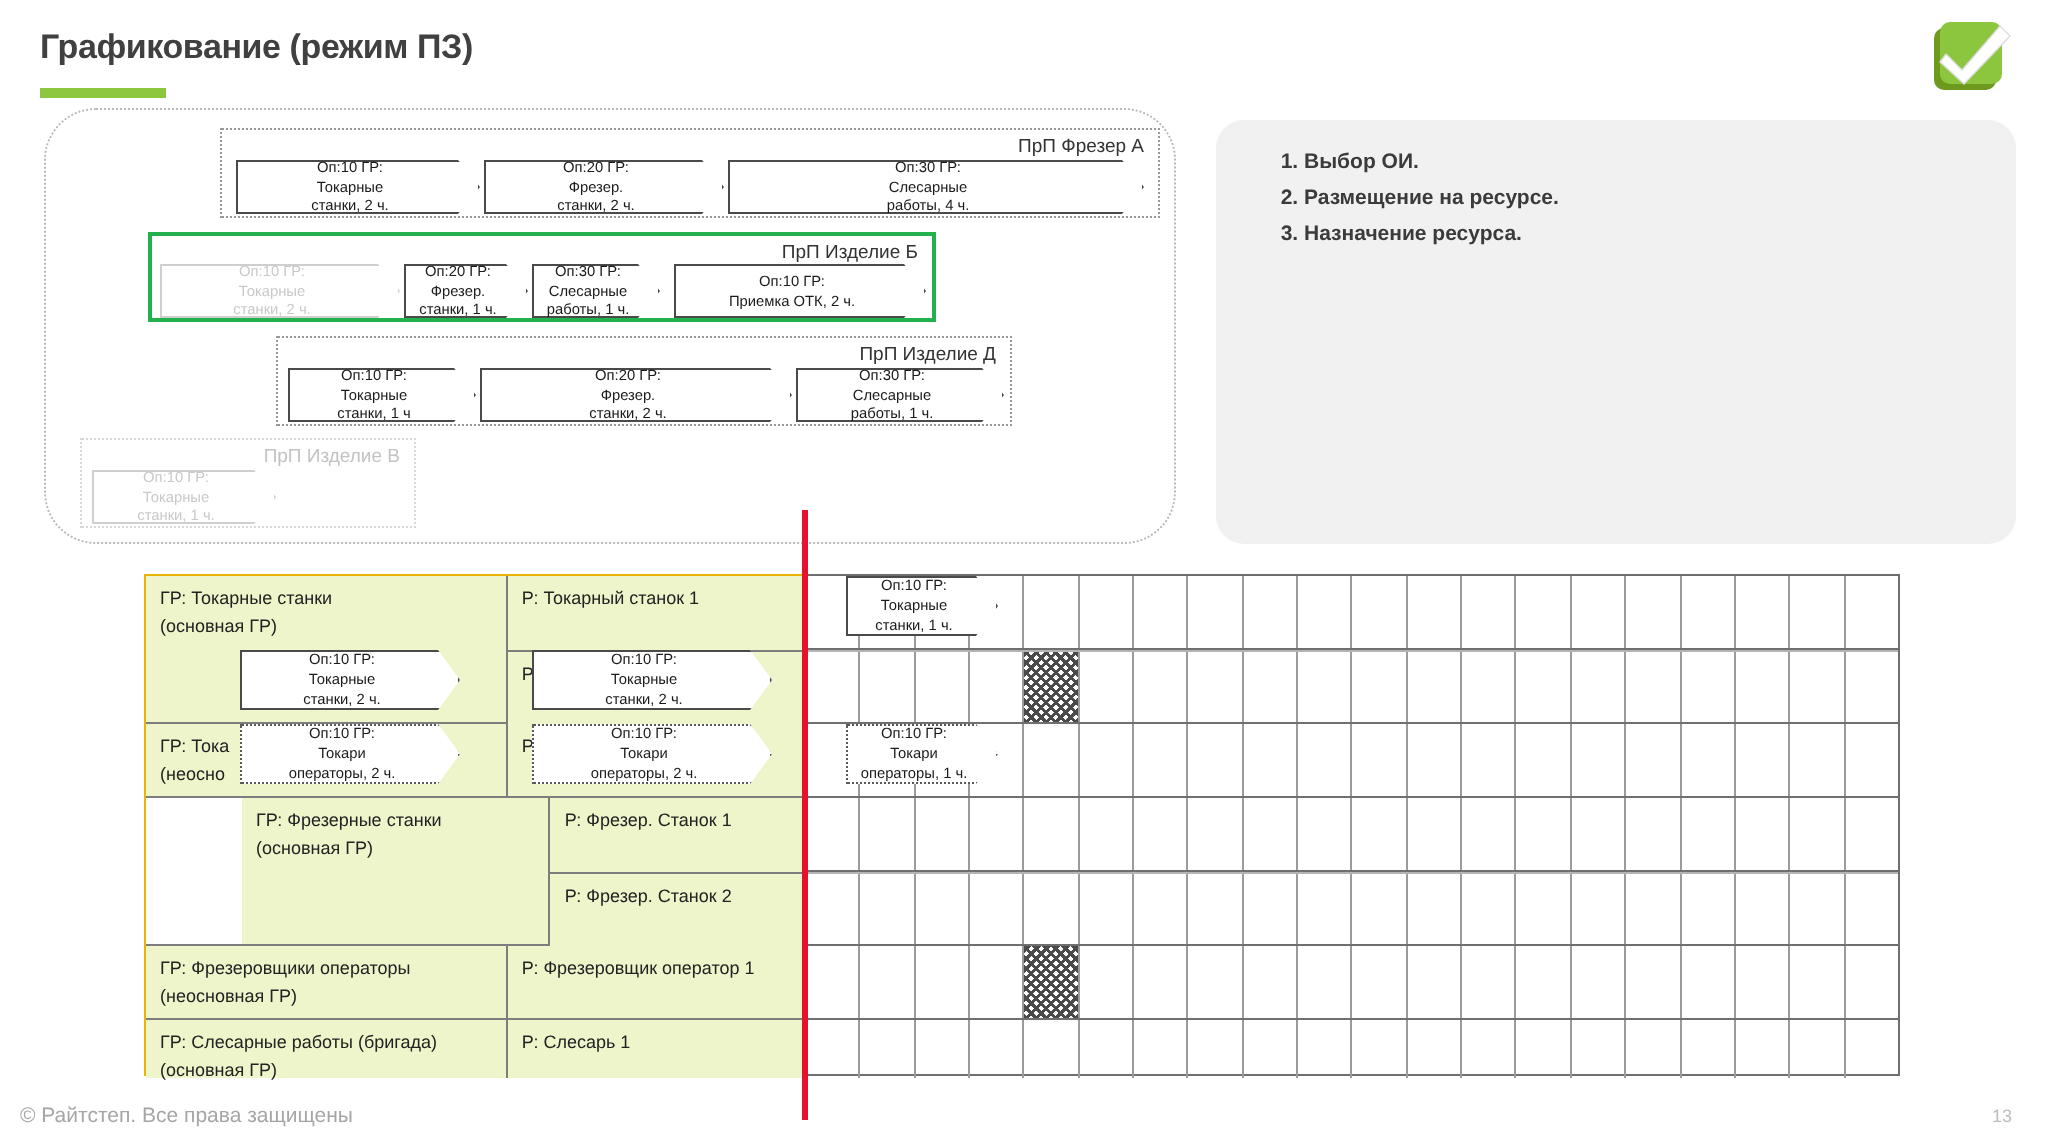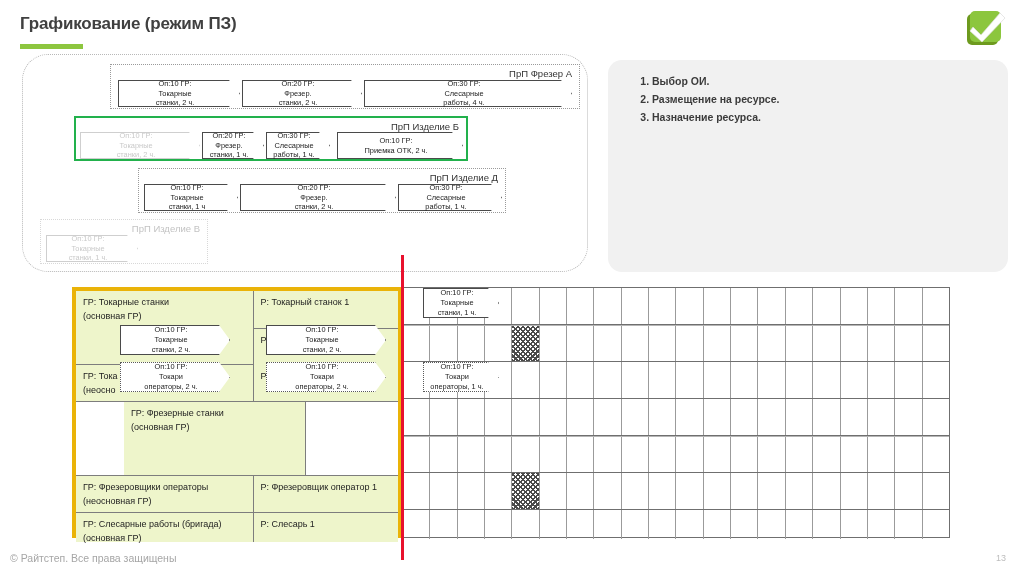--- a/index.html
+++ b/index.html
@@ -52,21 +52,21 @@
     padding:12px 0 0 22px;
   }
   #instructions ol{margin:0;padding-left:22px;}
   #instructions li{
     font-size:10.5px;color:#3b3b3b;line-height:1.72;font-weight:bold;
   }
   
   #gantt{position:absolute;left:72px;top:287px;width:878px;height:251px;}
   #gantt-left{
     position:absolute;left:0;top:0;width:330px;height:100%;
-    border:4px solid #eab308;box-sizing:border-box;
+    border:1px solid #eab308;box-sizing:border-box;
   }
   .grow{
     position:absolute;left:0;width:100%;box-sizing:border-box;
     border-bottom:1px solid #7d7d7d;display:flex;
   }
   .grow:last-child{border-bottom:none;}
   .gr-cell,.res-cell{
     box-sizing:border-box;background:#eef5cb;
     font-size:9px;color:#222;padding:5px 0 0 7px;line-height:1.5;
   }
@@ -188,20 +188,24 @@
       </div>
     </div>
     <div class="grow" style="top:74px;height:37px;">
       <div class="gr-cell" style="white-space:pre-line;">ГР: Тока
 (неосно</div>
       <div class="res-cell">Р:</div>
     </div>
     <div class="grow" style="top:111px;height:74px;padding-left:48px;">
       <div class="gr-cell" style="white-space:pre-line;">ГР: Фрезерные станки
 (основная ГР)</div>
+      <div class="res-cell">
+        <span>Р: Фрезер. Станок 1</span>
+        <div class="res-sub" style="top:37px;height:37px;">Р: Фрезер. Станок 2</div>
+      </div>
     </div>
     <div class="grow" style="top:185px;height:37px;">
       <div class="gr-cell" style="white-space:pre-line;">ГР: Фрезеровщики операторы
 (неосновная ГР)</div>
       <div class="res-cell">Р: Фрезеровщик оператор 1</div>
     </div>
     <div class="grow" style="top:222px;height:29px;border-bottom:none;">
       <div class="gr-cell" style="white-space:pre-line;">ГР: Слесарные работы (бригада)
 (основная ГР)</div>
       <div class="res-cell">Р: Слесарь 1</div>

